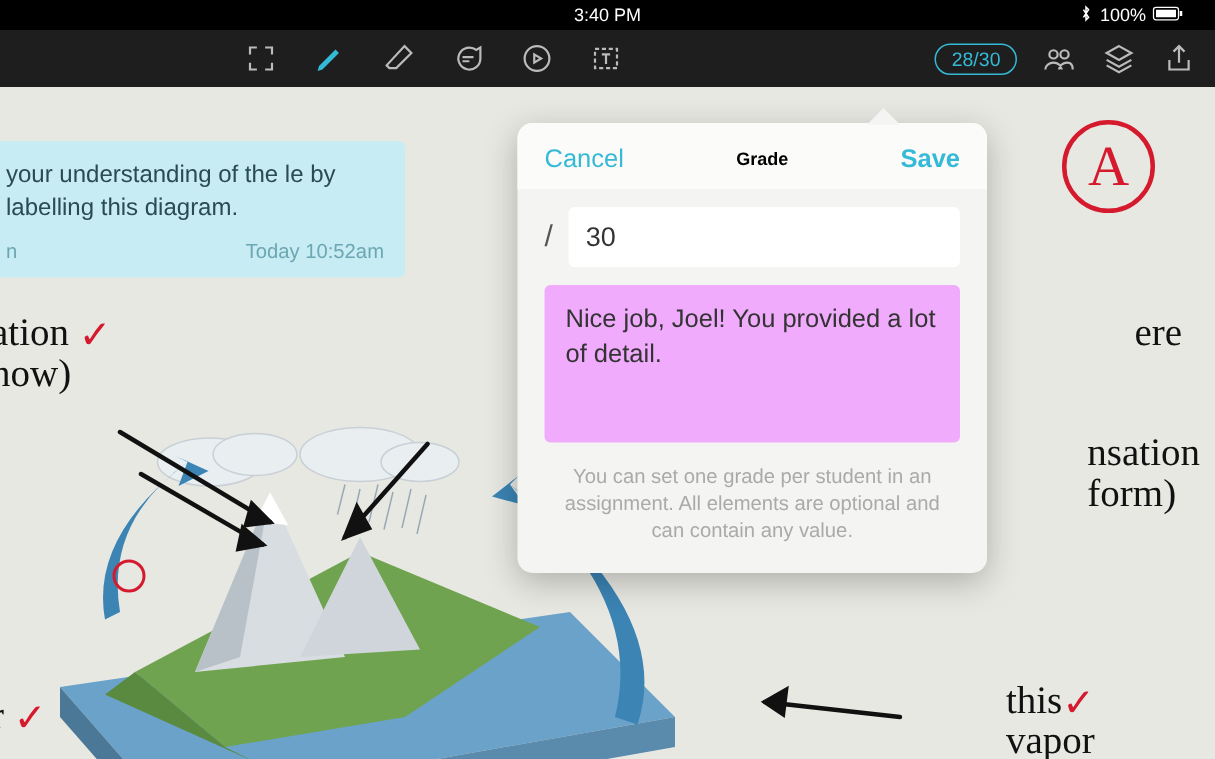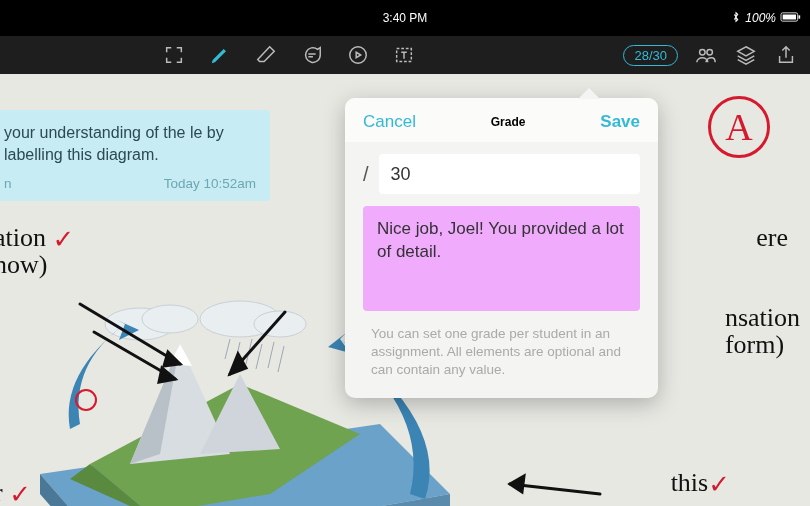--- a/index.html
+++ b/index.html
@@ -5,38 +5,37 @@
   * { box-sizing: border-box; margin: 0; padding: 0; }
   body {
     width: 810px;
     height: 506px;
     background: #e8e8e3;
     font-family: -apple-system, "Helvetica Neue", Arial, sans-serif;
     overflow: hidden;
     position: relative;
   }
   .status-bar {
-    height: 36px;
+    height: 20px;
     background: #000;
     color: #fff;
     font-size: 12px;
     display: flex;
     align-items: center;
     justify-content: center;
     position: relative;
     text-align: right;
   }
   .status-time { font-weight: 500; }
   .status-right {
     position: absolute;
-    right: 8px;
+    right: 20px;
     display: flex;
     align-items: center;
     gap: 4px;
-    font-style: italic;
   }
   .toolbar {
     height: 38px;
     background: #1e1e1e;
     display: flex;
     align-items: center;
     padding: 0 12px;
     gap: 22px;
     justify-content: center;
     position: relative;
@@ -173,20 +172,21 @@
     min-height: 105px;
     padding:12px 14px;
     font-size:17px;
     color:#333;
     line-height:1.35;
   }
   .popover-hint {
     padding: 14px 26px 18px 26px;
     color:#aaa;
     font-size:13.5px;
+    text-align:center;
     line-height:1.35;
   }
   .redcircle {
     position:absolute;
     width:22px;height:22px;
     border:2.5px solid #d51a2e;
     border-radius:50%;
   }
 </style>
 </head>

